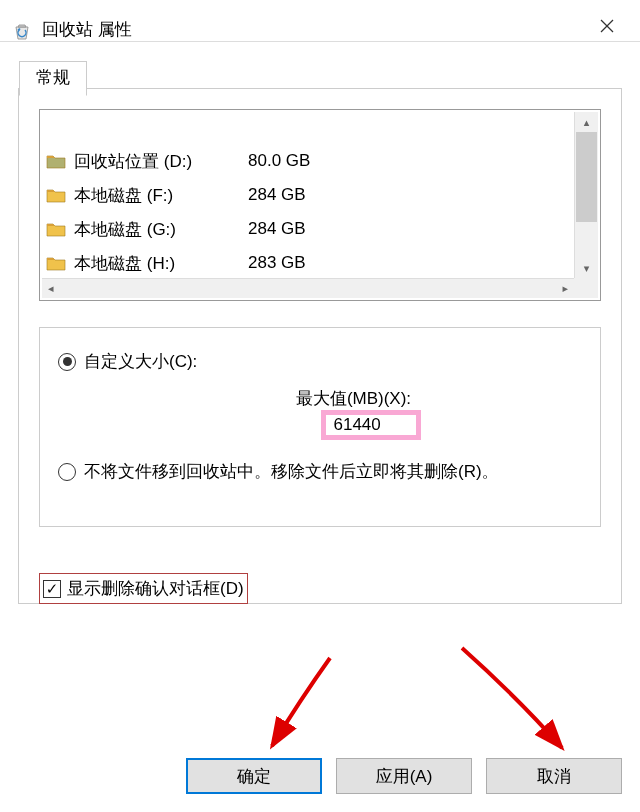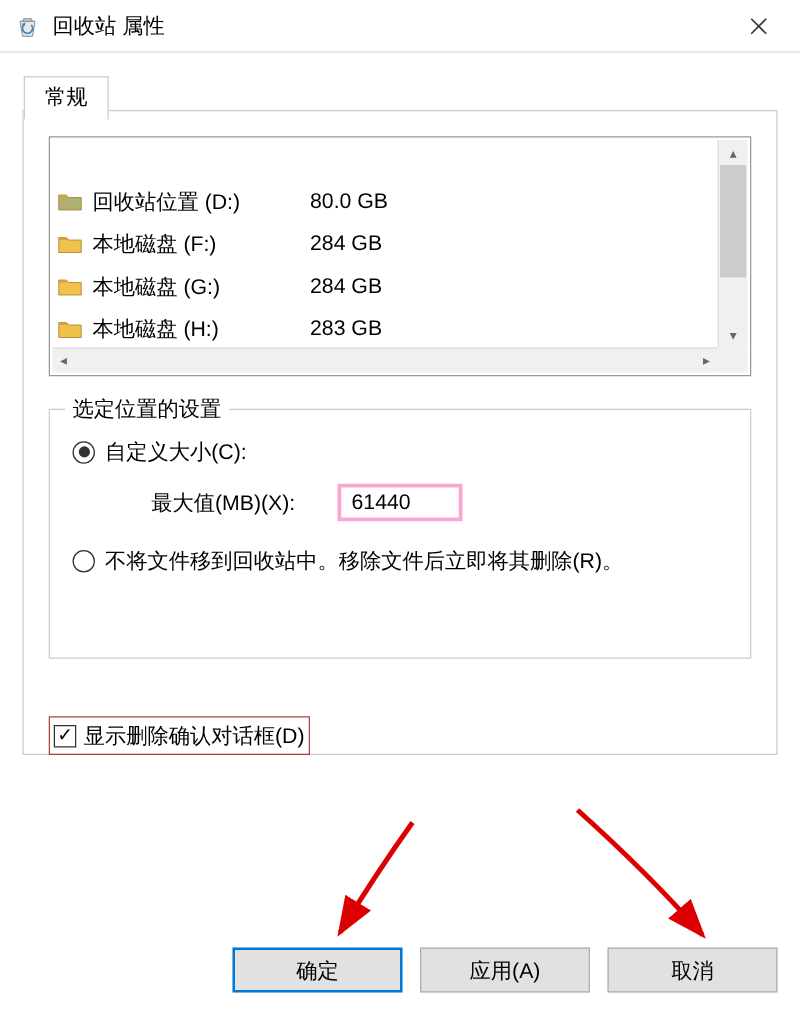--- a/index.html
+++ b/index.html
@@ -8,21 +8,21 @@
       height: 812px;
       font-family: "Microsoft YaHei", "Segoe UI", sans-serif;
       font-size: 17px;
       background: #fff;
       overflow: hidden;
       position: relative;
     }
     .titlebar {
       height: 42px;
       display: flex;
-      align-items: center;
+      align-items: flex-end;
       padding: 0 8px;
       border-bottom: 1px solid #ddd;
     }
     .titlebar .icon-recycle {
       width: 20px; height: 20px;
       margin: 0 10px 0 4px;
       position: relative;
     }
     .titlebar .title { flex: 1; }
     .close-btn {
@@ -139,24 +139,25 @@
       margin-right: 8px;
       display: inline-flex; align-items: center; justify-content: center;
     }
     .radio.checked::after {
       content: ""; width: 9px; height: 9px; background: #333; border-radius: 50%;
     }
     .max-row {
       display: flex; align-items: center;
       margin-left: 67px;
       margin-bottom: 20px;
+      flex-direction: column;
     }
     .max-row input {
       width: 100px; height: 30px;
-      border: 3px solid #f9a8d4;
+      border: 5px solid #f9a8d4;
       font-size: 17px;
       padding: 2px 8px;
       margin-left: 34px;
       font-family: inherit;
     }
     .checkbox-row {
       display: flex; align-items: center;
       margin-top: 46px;
       padding: 3px;
       border: 1.5px solid #b04040;
@@ -271,21 +272,20 @@
           <div class="down" style="position:absolute;bottom:0;left:0;right:0">▾</div>
         </div>
         <div class="hscroll">
           <span>◂</span>
           <span>▸</span>
         </div>
         <div class="corner"></div>
       </div>
 
       <div class="fieldset">
-        <div class="legend">选定位置的设置</div>
 
         <div class="radio-row">
           <span class="radio checked"></span>
           <span>自定义大小(C):</span>
         </div>
 
         <div class="max-row">
           <span>最大值(MB)(X):</span>
           <input type="text" value="61440" style="">
         </div>

